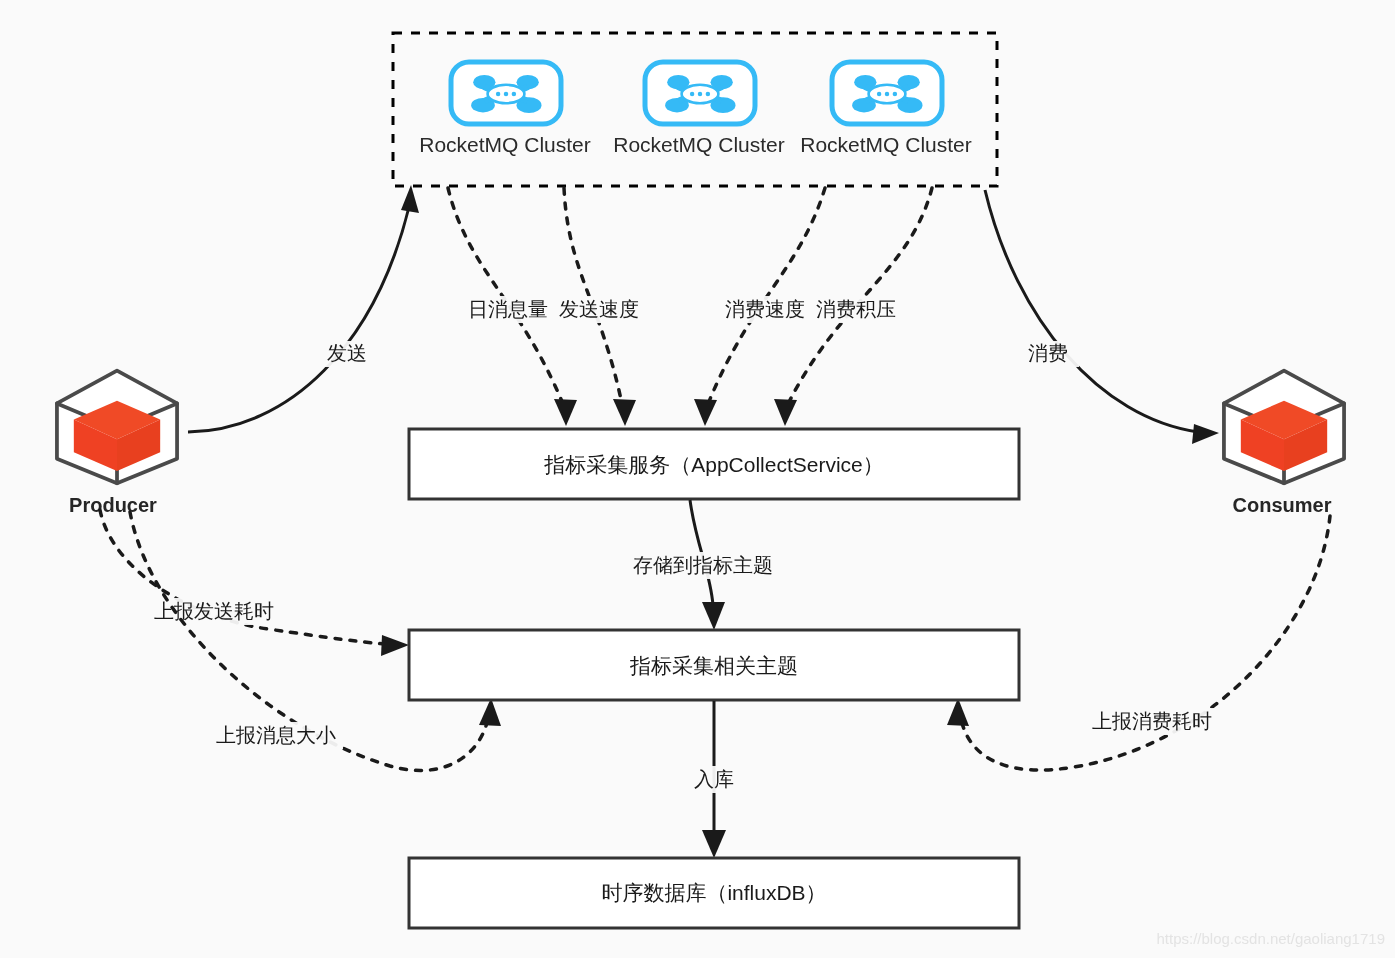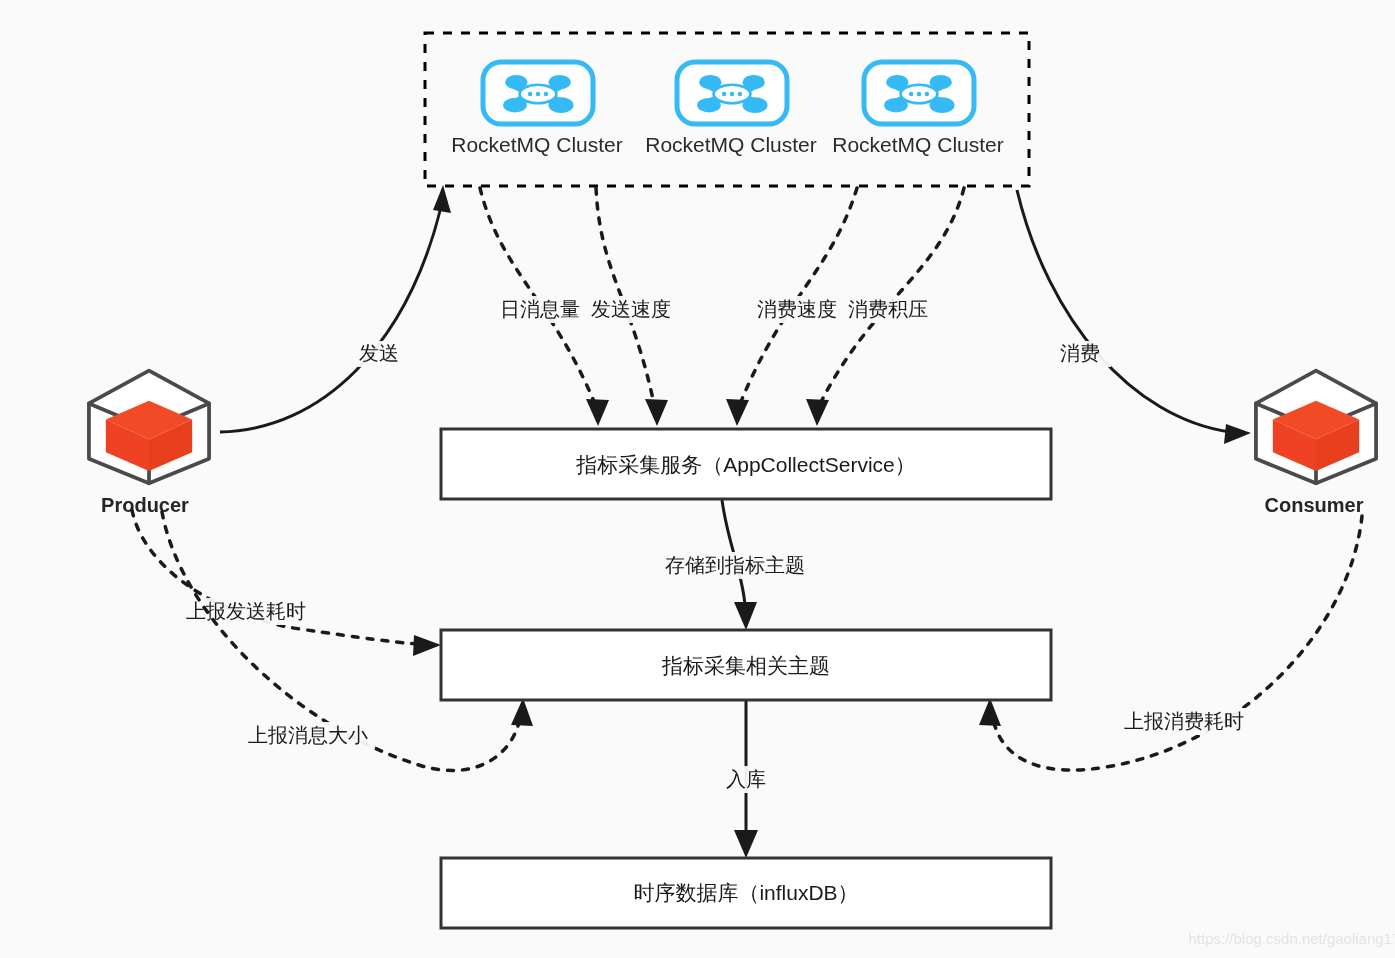--- a/index.html
+++ b/index.html
@@ -12,21 +12,20 @@
     height: 958px;
     overflow: hidden;
     font-family: "Liberation Sans", "DejaVu Sans", sans-serif;
     position: relative;
   }
   #diagram-root {
     position: absolute;
     left: 0; top: 0;
     width: 1294px;
     height: 958px;
-    margin-left: 32px;
   }
   svg.canvas { display: block; }
 
   .box-rect {
     fill: #ffffff;
     stroke: #333333;
     stroke-width: 3;
   }
   .cluster-group-rect {
     fill: none;

